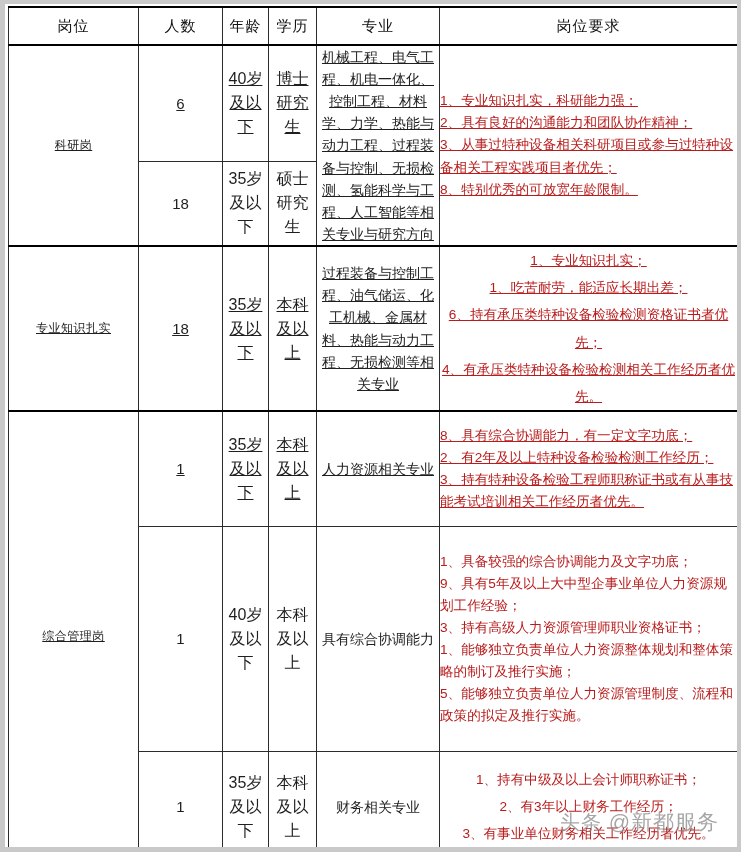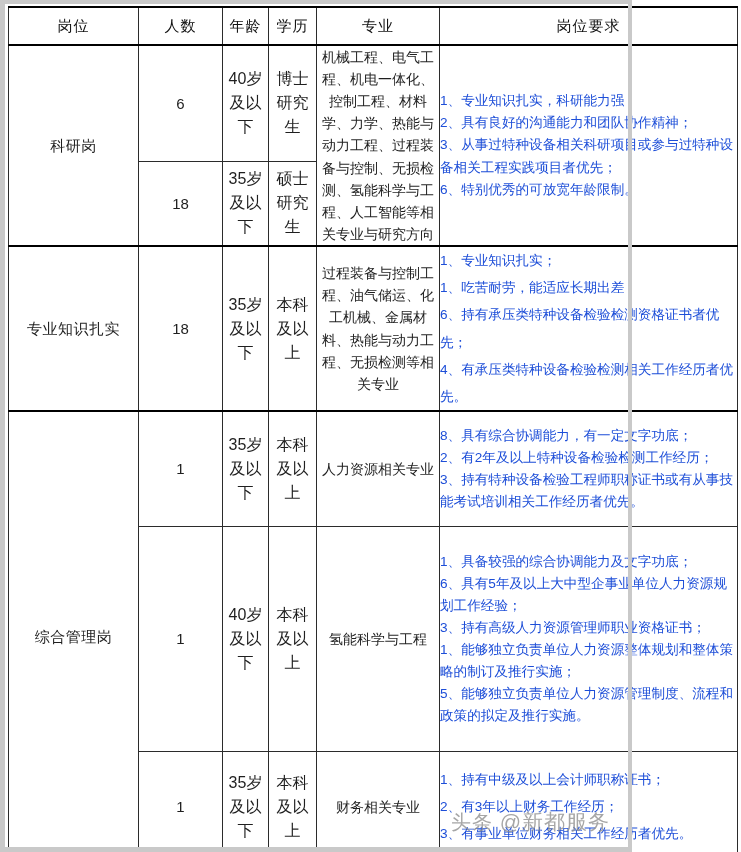--- a/index.html
+++ b/index.html
@@ -10,21 +10,21 @@
   body {
     width: 741px;
     height: 852px;
     font-family: "Liberation Sans", "DejaVu Sans", sans-serif;
     color: #1a1a1a;
     overflow: hidden;
     position: relative;
   }
   #page {
     position: relative;
-    width: 632px;
+    width: 741px;
     height: 852px;
     box-sizing: border-box;
     background: #ffffff;
     padding: 6px 23px 8px 8px;
   }
   
   #page::before {
     content: "";
     position: absolute;
     left: 0; top: 0; right: 0; bottom: 0;
@@ -44,20 +44,21 @@
   table.jobs td, table.jobs th {
     border: 1px solid #2b2b2b;
     padding: 0;
     vertical-align: middle;
     font-weight: normal;
     background: #fff;
   }
   
   tr.group-start > td, tr.group-start > th {
     border-top: 2px solid #000;
+    text-decoration: underline;
   }
   table.jobs tr:last-child > td {
     border-bottom: 2px solid #000;
   }
   table.jobs thead th {
     border-top: 2px solid #000;
     border-bottom: 2px solid #000;
   }
 
   .c-post   { width: 130px; }
@@ -77,21 +78,21 @@
   }
 
   .cell-center {
     text-align: center;
     font-size: 14.5px;
     line-height: 1.45;
     color: #1f1f1f;
     padding: 4px 2px;
   }
   .cell-center.post {
-    font-size: 15px;
+    font-size: 12px;
     letter-spacing: 0.5px;
   }
   .cell-center.num {
     font-size: 15px;
     font-family: "Liberation Sans", sans-serif;
   }
   .cell-center.narrow {
     font-size: 16px;
     line-height: 1.5;
     letter-spacing: 0px;
@@ -102,23 +103,23 @@
     line-height: 1.58;
     padding: 6px 5px;
     color: #1f1f1f;
     word-break: break-all;
   }
   .cell-req {
     text-align: left;
     font-size: 13.6px;
     line-height: 1.62;
     padding: 8px 10px 8px 9px;
-    color: #1d4ed8;
-  }
-  .cell-req.loose { line-height: 2.0; }
+    color: #b91c1c;
+  }
+  .cell-req.loose { line-height: 2.0; text-align: center; }
   .cell-req p { margin: 0; }
 
   .watermark {
     position: absolute;
     right: 22px;
     bottom: 16px;
     font-size: 20px;
     color: #8e8e8e;
     opacity: 0.78;
     letter-spacing: 1px;
@@ -156,21 +157,21 @@
       <tr class="group-start">
         <td class="cell-center post" rowspan="2" style="height:91px;">科研岗</td>
         <td class="cell-center num">6</td>
         <td class="cell-center narrow">40岁及以下</td>
         <td class="cell-center narrow">博士研究生</td>
         <td class="cell-major" rowspan="2">机械工程、电气工程、机电一体化、控制工程、材料学、力学、热能与动力工程、过程装备与控制、无损检测、氢能科学与工程、人工智能等相关专业与研究方向</td>
         <td class="cell-req" rowspan="2">
             <p>1、专业知识扎实，科研能力强；</p>
             <p>2、具有良好的沟通能力和团队协作精神；</p>
             <p>3、从事过特种设备相关科研项目或参与过特种设备相关工程实践项目者优先；</p>
-            <p>6、特别优秀的可放宽年龄限制。</p>
+            <p>8、特别优秀的可放宽年龄限制。</p>
           </td>
       </tr>
       <tr>
         <td class="cell-center num" style="height:83px;">18</td>
         <td class="cell-center narrow">35岁及以下</td>
         <td class="cell-center narrow">硕士研究生</td>
       </tr>
 
       <tr class="group-start">
         <td class="cell-center post" style="height:158px;">专业知识扎实</td>
@@ -195,24 +196,24 @@
         <td class="cell-req">
             <p>8、具有综合协调能力，有一定文字功底；</p>
             <p>2、有2年及以上特种设备检验检测工作经历；</p>
             <p>3、持有特种设备检验工程师职称证书或有从事技能考试培训相关工作经历者优先。</p>
           </td>
       </tr>
       <tr>
         <td class="cell-center num" style="height:224px;">1</td>
         <td class="cell-center narrow">40岁及以下</td>
         <td class="cell-center narrow">本科及以上</td>
-        <td class="cell-major">氢能科学与工程</td>
+        <td class="cell-major">具有综合协调能力</td>
         <td class="cell-req">
             <p>1、具备较强的综合协调能力及文字功底；</p>
-            <p>6、具有5年及以上大中型企事业单位人力资源规划工作经验；</p>
+            <p>9、具有5年及以上大中型企事业单位人力资源规划工作经验；</p>
             <p>3、持有高级人力资源管理师职业资格证书；</p>
             <p>1、能够独立负责单位人力资源整体规划和整体策略的制订及推行实施；</p>
             <p>5、能够独立负责单位人力资源管理制度、流程和政策的拟定及推行实施。</p>
           </td>
       </tr>
       <tr>
         <td class="cell-center num" style="height:109px;">1</td>
         <td class="cell-center narrow">35岁及以下</td>
         <td class="cell-center narrow">本科及以上</td>
         <td class="cell-major">财务相关专业</td>

